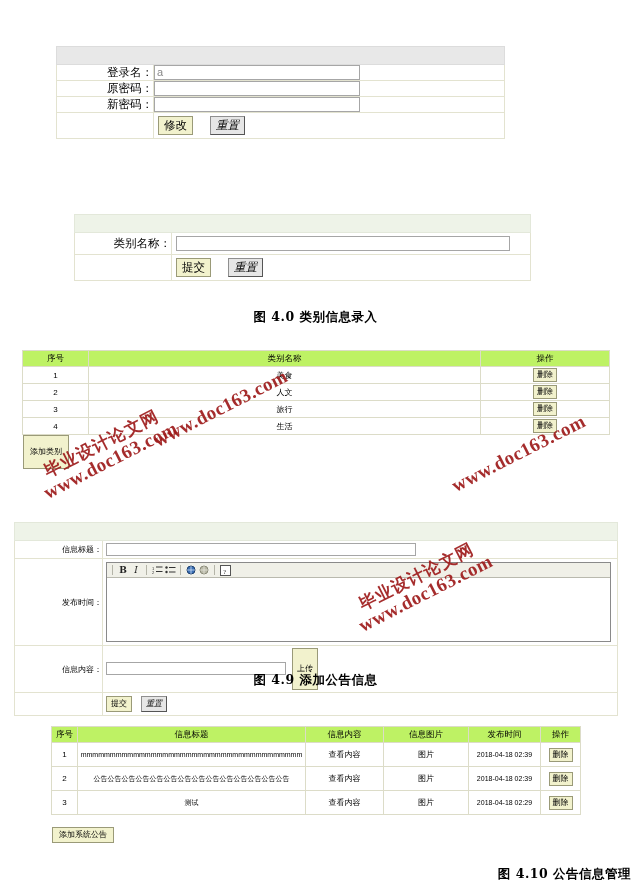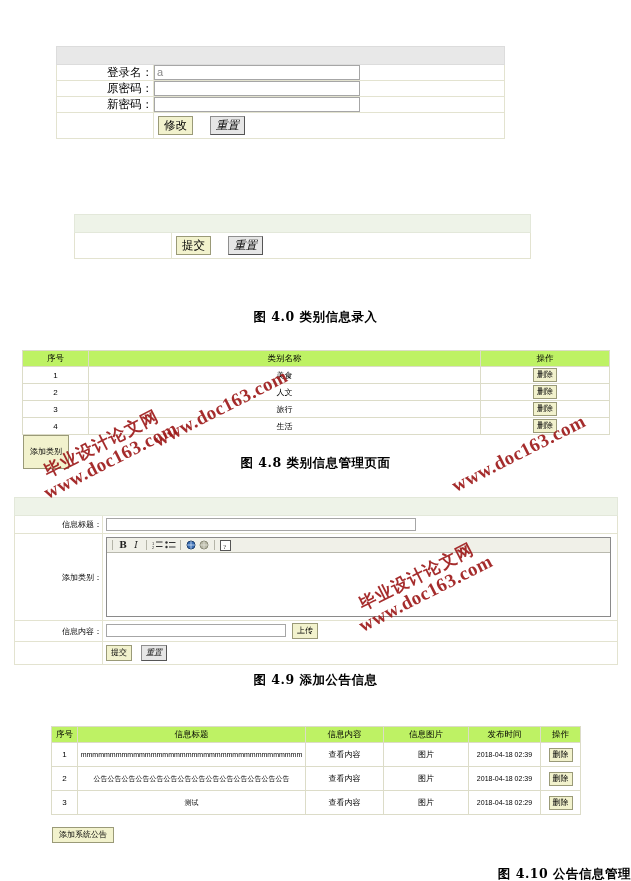--- a/index.html
+++ b/index.html
@@ -198,20 +198,26 @@
   <table class="panel" style="position:absolute; left:74px; top:182px; width:456px;">
     <colgroup>
         <col style="width:97px">
         <col style="width:359px">
       </colgroup>
     <tbody>
       <tr class="hdr-row green">
         <td colspan="2"></td>
       </tr>
       <tr>
+        <td class="lbl">类别名称：</td>
+        <td class="fld" style="padding:3px 0 3px 4px;">
+          <input class="txt empty" type="text" style="width: 334px;" value="">
+        </td>
+      </tr>
+      <tr>
         <td>&nbsp;</td>
         <td class="fld" style="padding:3px 0 3px 4px;">
           <span class="btn">提交</span>
           <span class="btn grey" style="margin-left:14px;">重置</span>
         </td>
       </tr>
     </tbody>
   </table>
   <div class="caption" style="top:277px;">图 4.0 类别信息录入</div>
 
@@ -245,39 +251,38 @@
         <td><span class="btn small">删除</span></td>
       </tr>
       <tr>
         <td>4</td>
         <td>生活</td>
         <td><span class="btn small">删除</span></td>
       </tr>
     </tbody>
   </table>
   <span class="btn small" style="position:absolute; left:23px; top:403px; padding:11px 6px;">添加类别</span>
-  <div class="caption" style="top:423px;">图 4.8 类别信息管理页面</div>
-
-  <table class="panel" style="position:absolute; left:14px; top:465px; width:603px;">
+
+  <table class="panel" style="position:absolute; left:14px; top:490px; width:603px;">
     <colgroup>
         <col style="width:88px">
         <col style="width:515px">
       </colgroup>
     <tbody>
       <tr class="hdr-row green">
         <td colspan="2"></td>
       </tr>
       <tr>
         <td class="lbl" style="font-size:8px;">信息标题：</td>
         <td class="fld" style="padding:2px 0 2px 3px;">
           <input class="txt empty" type="text" style="width: 310px; height: 13px;" value="">
         </td>
       </tr>
       <tr>
-        <td class="lbl" style="font-size:8px;">添加类别：</td>
+        <td class="lbl" style="font-size:8px;">发布时间：</td>
         <td class="fld" style="padding:3px 6px 3px 3px;">
           <div class="editor">
             <div class="editor-toolbar">
               <span class="tb-sep"></span>
               <span class="tb-btn">
                   <b style="font-family:'DejaVu Serif',serif;">B</b>
                 </span>
               <span class="tb-btn">
                   <i style="font-family:'DejaVu Serif',serif;">I</i>
                 </span>
@@ -320,21 +325,21 @@
               </span>
             </div>
             <div class="editor-body"></div>
           </div>
         </td>
       </tr>
       <tr>
         <td class="lbl" style="font-size:8px;">信息内容：</td>
         <td class="fld" style="padding:2px 0 2px 3px;">
           <input class="txt empty" type="text" style="width: 180px; height: 13px;" value="">
-          <span class="btn small" style="margin-left:3px;padding:2px 4px;">上传</span>
+          <span class="btn small" style="margin-left:3px;padding:15px 4px;">上传</span>
         </td>
       </tr>
       <tr>
         <td>&nbsp;</td>
         <td class="fld" style="padding:3px 0 3px 3px;">
           <span class="btn small" style="padding:2px 4px;">提交</span>
           <span class="btn grey small" style="margin-left:6px;padding:2px 4px;">重置</span>
         </td>
       </tr>
     </tbody>

